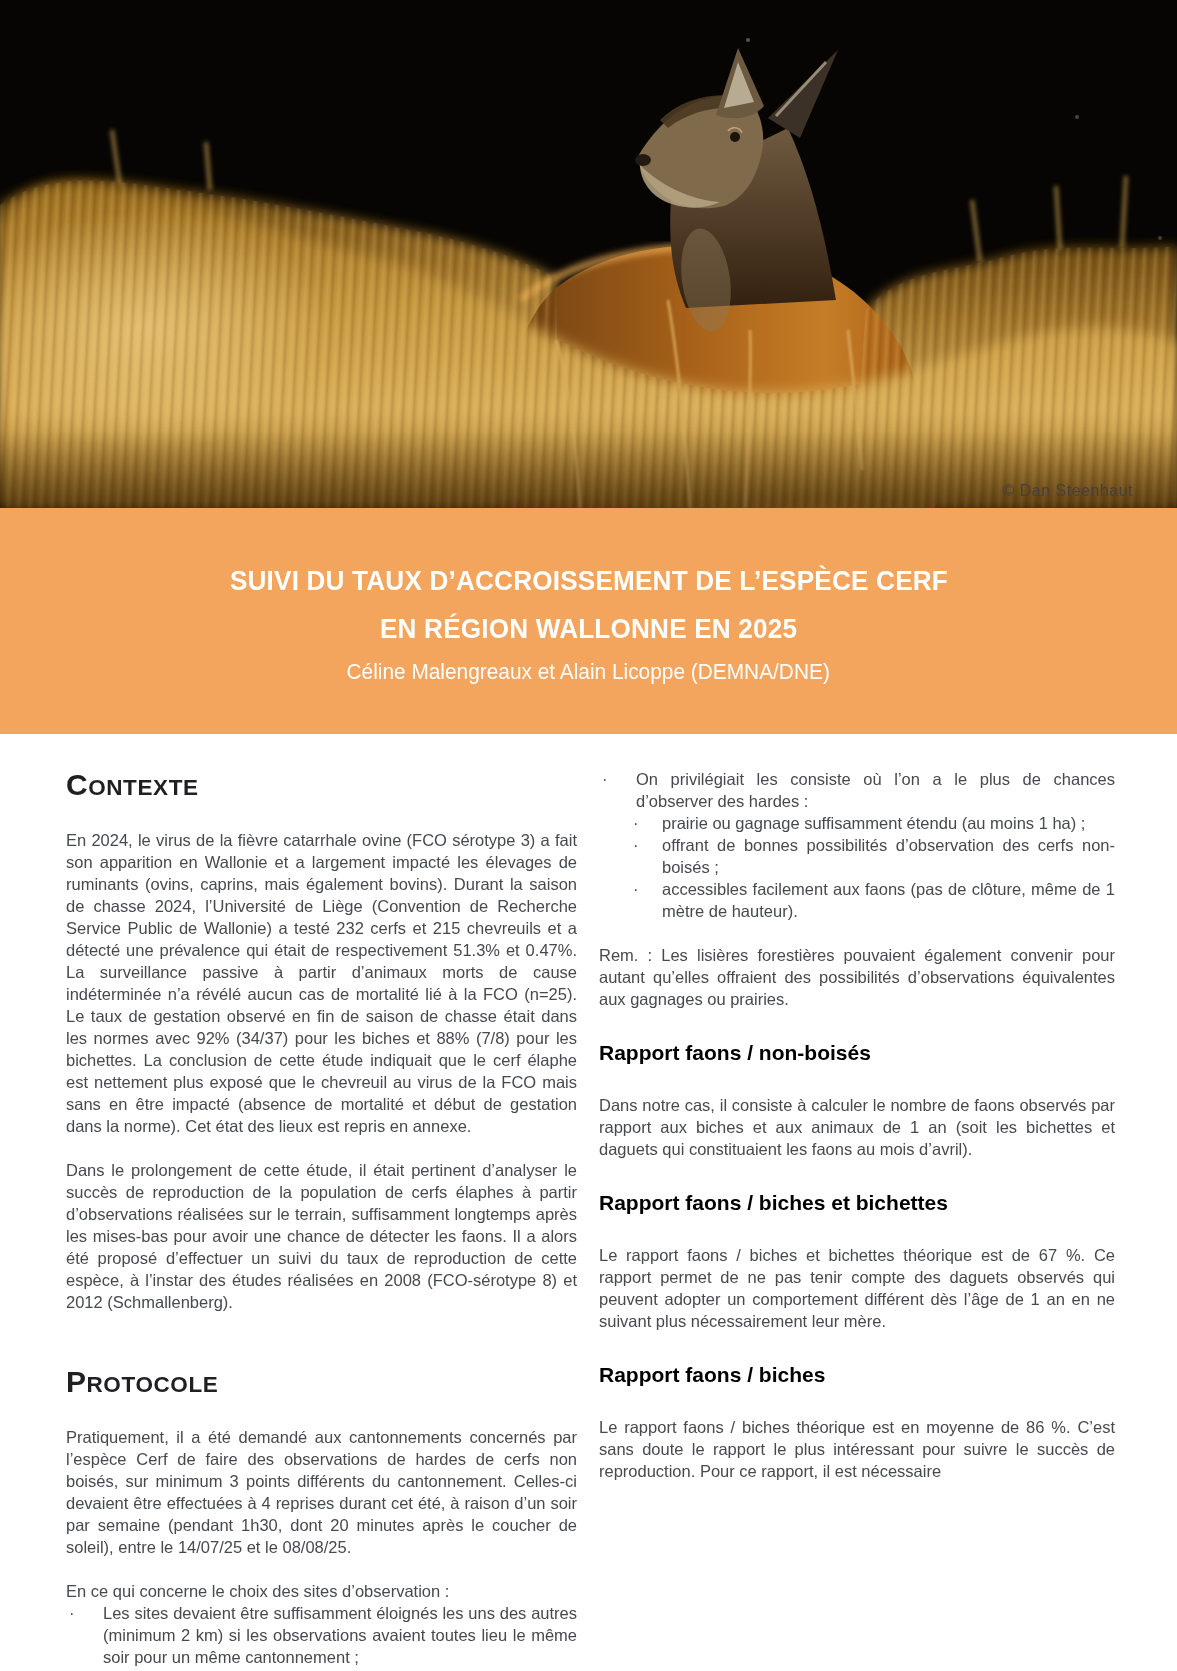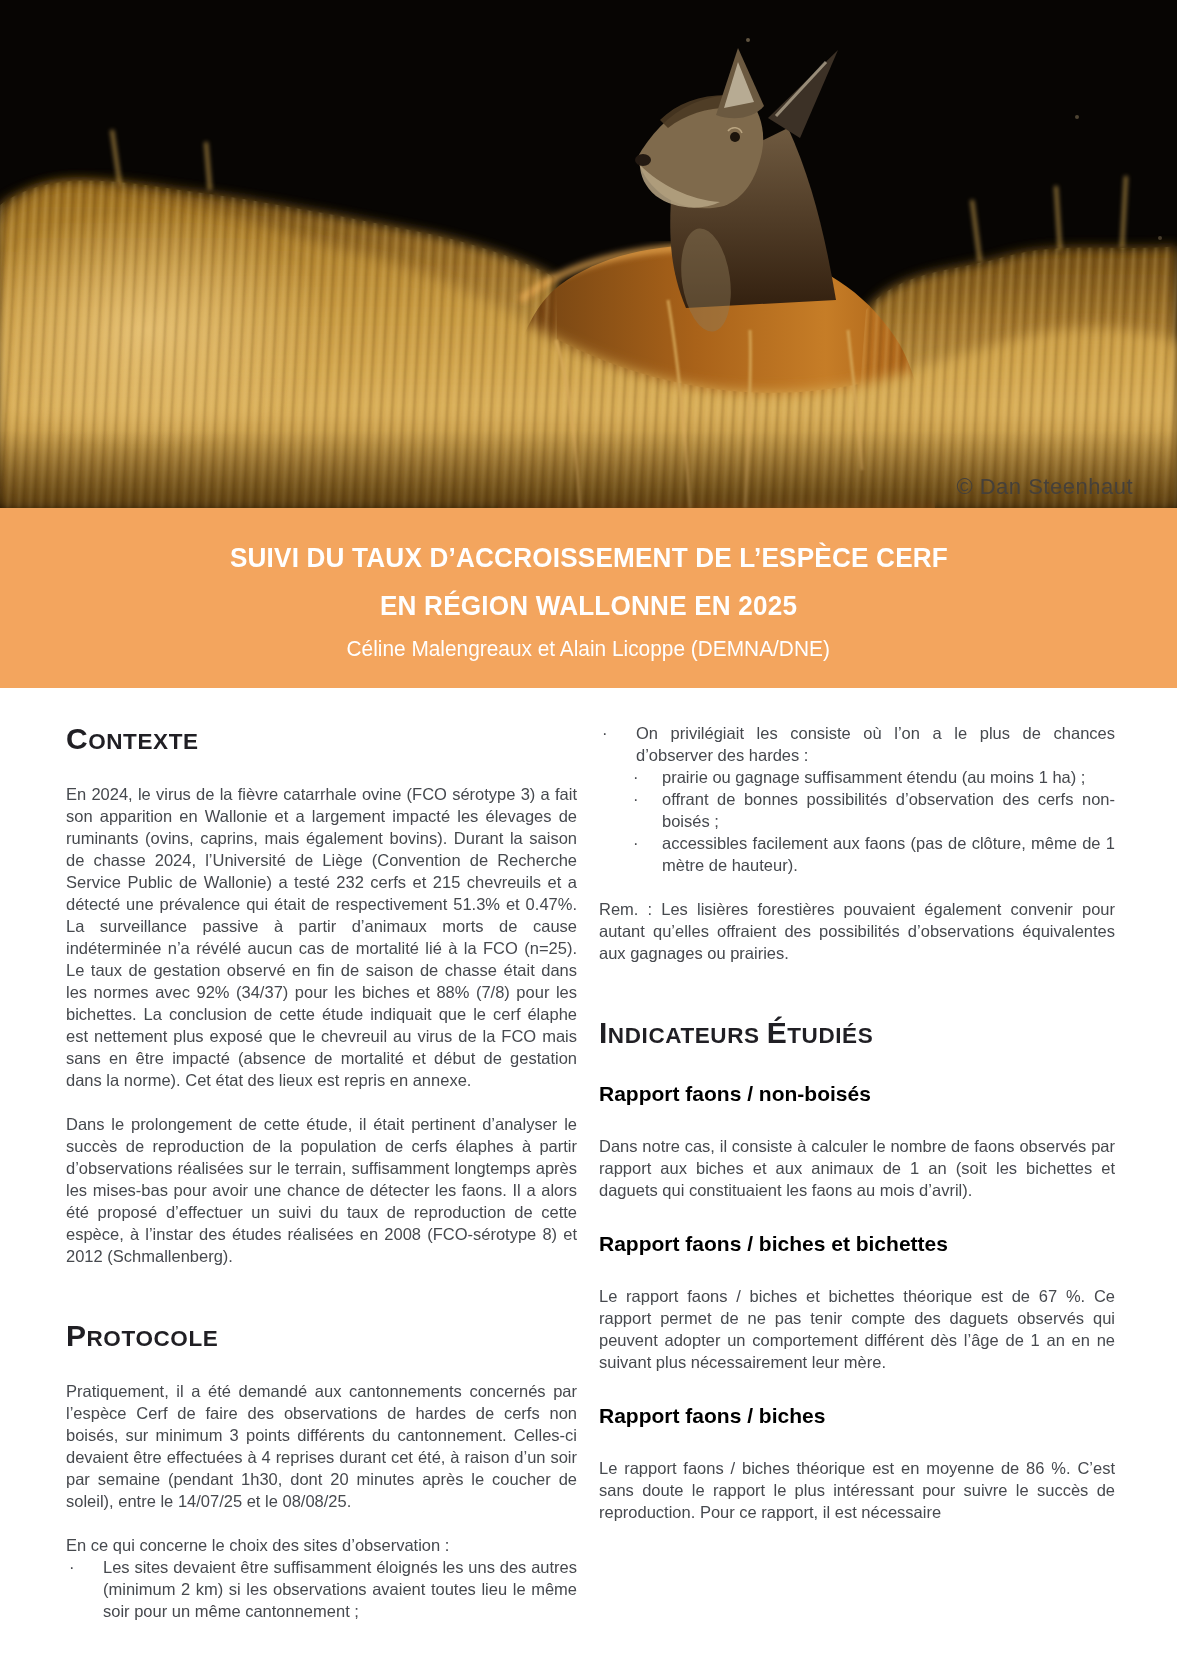--- a/index.html
+++ b/index.html
@@ -12,27 +12,27 @@
   }
 
   
   .photo {
     position:relative; width:1177px; height:508px;
     background:#070503; overflow:hidden;
   }
   .photo svg { display:block; }
   .credit {
     position:absolute; right:44px; bottom:8px;
-    font-size:22px; letter-spacing:0.5px;
+    font-size:16px; letter-spacing:0.5px;
     color:#45403a;
   }
 
   
   .banner {
-    width:1177px; height:180px;
+    width:1177px; height:226px;
     background:#F3A55E;
     display:flex; flex-direction:column; align-items:center; justify-content:center;
     padding-top:4px;
   }
   .banner .tl {
     display:block; color:#ffffff; font-weight:bold;
     font-size:27.5px; line-height:48px; letter-spacing:0.2px;
     transform:scaleX(0.95); transform-origin:50% 50%;
     white-space:nowrap;
   }
@@ -237,21 +237,20 @@
           <span class="dot">·</span>
           <span class="txt">offrant de bonnes possibilités d’observation des cerfs non-boisés ;</span>
         </div>
         <div class="bullet l2">
           <span class="dot">·</span>
           <span class="txt">accessibles facilement aux faons (pas de clôture, même de 1 mètre de hauteur).</span>
         </div>
       </div>
       <p class="remark">Rem. : Les lisières forestières pouvaient également convenir pour autant qu’elles offraient des possibilités d’observations équivalentes aux gagnages ou prairies.</p>
 
-      <h2 class="shead"><span class="hi">I</span><span class="hr">NDICATEURS</span><span class="hi w2">É</span><span class="hr">TUDIÉS</span></h2>
 
       <h3 class="sub">Rapport faons / non-boisés</h3>
       <p>Dans notre cas, il consiste à calculer le nombre de faons observés par rapport aux biches et aux animaux de 1 an (soit les bichettes et daguets qui constituaient les faons au mois d’avril).</p>
 
       <h3 class="sub">Rapport faons / biches et bichettes</h3>
       <p>Le rapport faons / biches et bichettes théorique est de 67 %. Ce rapport permet de ne pas tenir compte des daguets observés qui peuvent adopter un comportement différent dès l’âge de 1 an en ne suivant plus nécessairement leur mère.</p>
 
       <h3 class="sub">Rapport faons / biches</h3>
       <p>Le rapport faons / biches théorique est en moyenne de 86 %. C’est sans doute le rapport le plus intéressant pour suivre le succès de reproduction. Pour ce rapport, il est nécessaire</p>
     </div>

